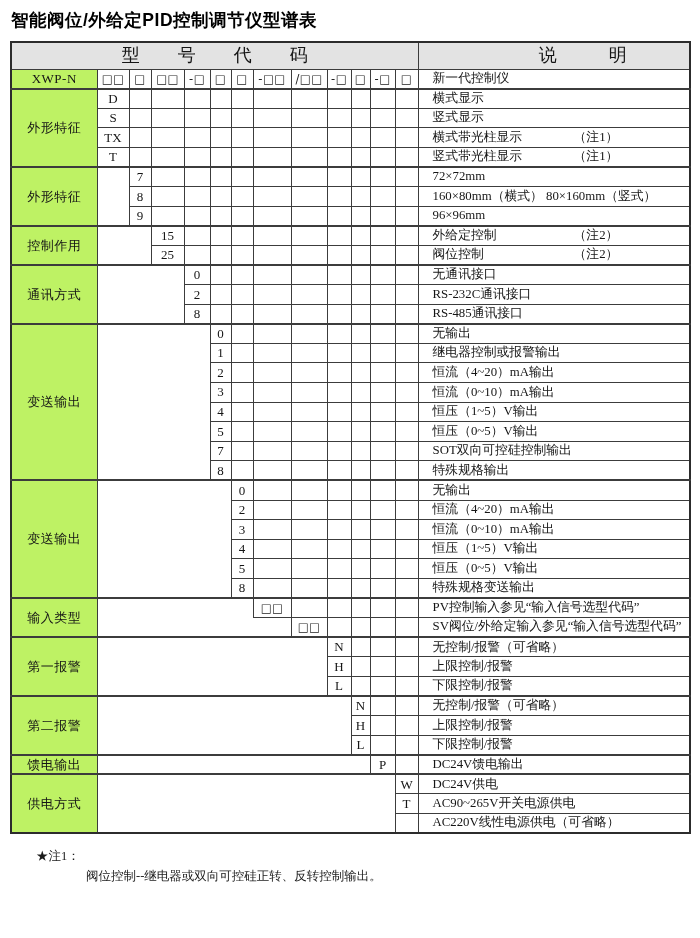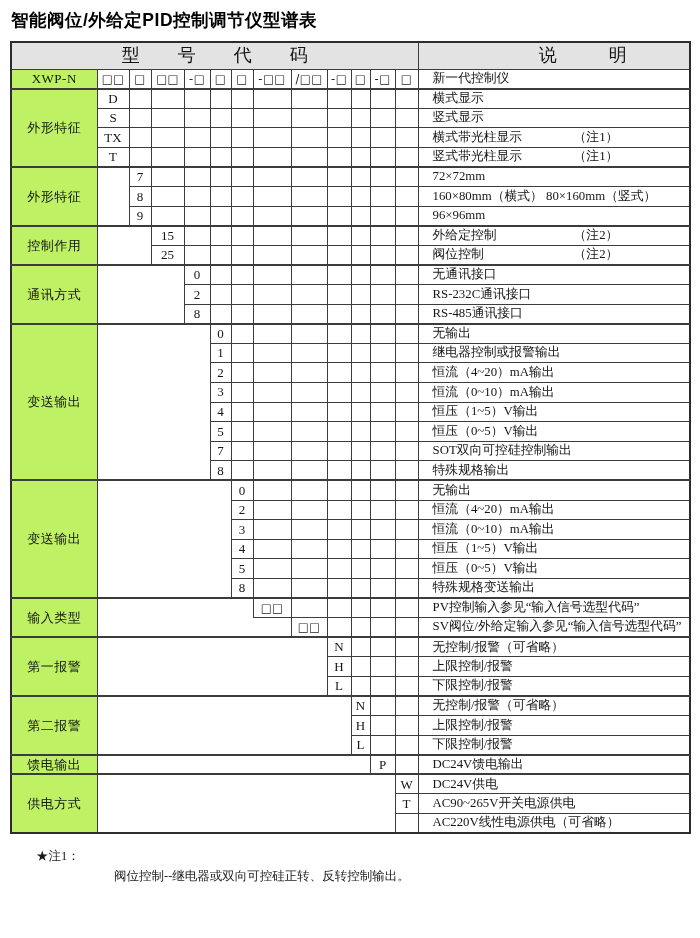--- a/index.html
+++ b/index.html
@@ -32,21 +32,21 @@
   td.mcode {
     text-align:center; font-family:"DejaVu Sans","Liberation Sans",sans-serif;
     font-size:11.5px; letter-spacing:0.5px; color:#222;
   }
   td.blank { border:none; }
   tr.sec td { border-top-width:2px; }
   tr.sec td.blank { border-top:2px solid #3c3c3c; }
   td.desc { text-align:left; padding-left:14px; position:relative; font-size:12.8px; }
   td.desc .nt { position:absolute; left:155px; top:50%; transform:translateY(-50%); }
   .notes { margin:13px 0 0 26px; font-size:12.5px; line-height:19.5px; color:#1a1a1a; }
-  .note-row { display:flex;gap:28px; }
+  .note-row { display:flex; }
   .note-prefix { flex:0 0 50px; width:50px; }
 </style>
 </head>
 <body>
 
 <div class="page">
   <div class="title">智能阀位/外给定PID控制调节仪型谱表</div>
 
   <table class="spec">
     <colgroup>

